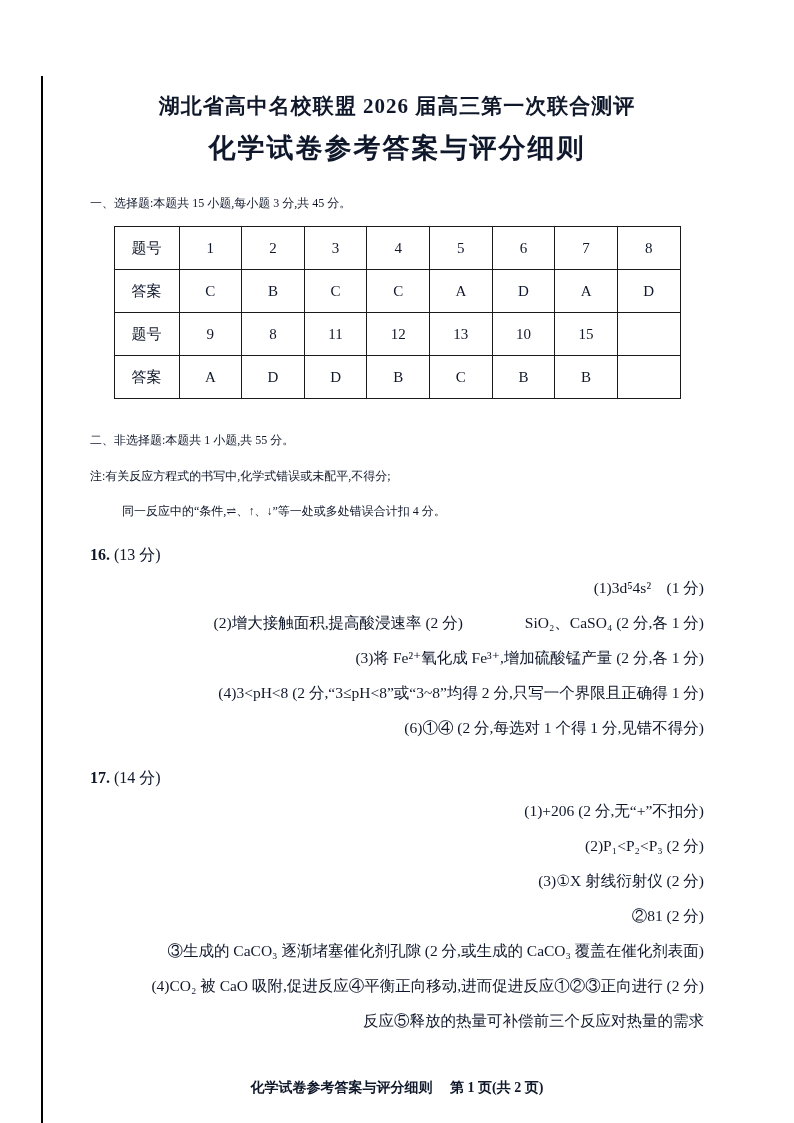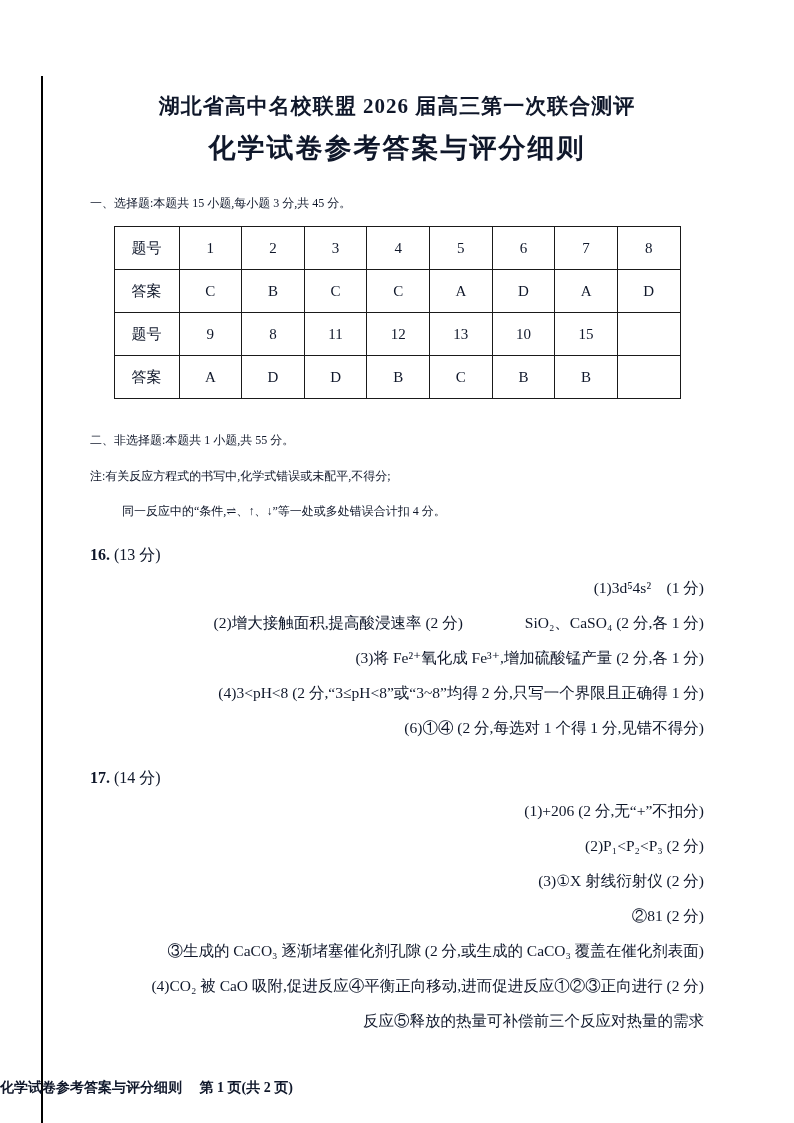--- a/index.html
+++ b/index.html
@@ -92,21 +92,21 @@
     text-align: right;
   }
   .answer-line.sub {
     padding-left: 38px;
   }
   .page-footer {
     position: absolute;
     left: 0;
     bottom: 26px;
     width: 100%;
-    text-align: left;
+    text-align: center;
     font-size: 14px;
     font-weight: bold;
   }
   .page-footer .footer-page-number {
     margin-left: 14px;
   }
 </style>
 </head>
 <body>
 

